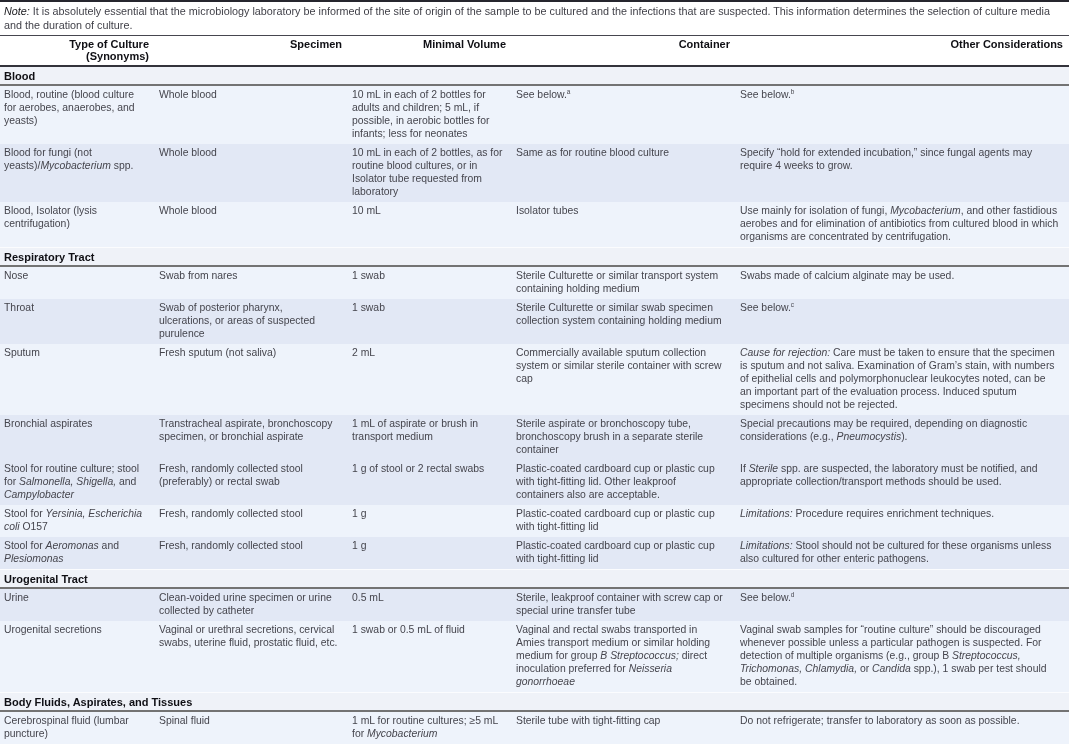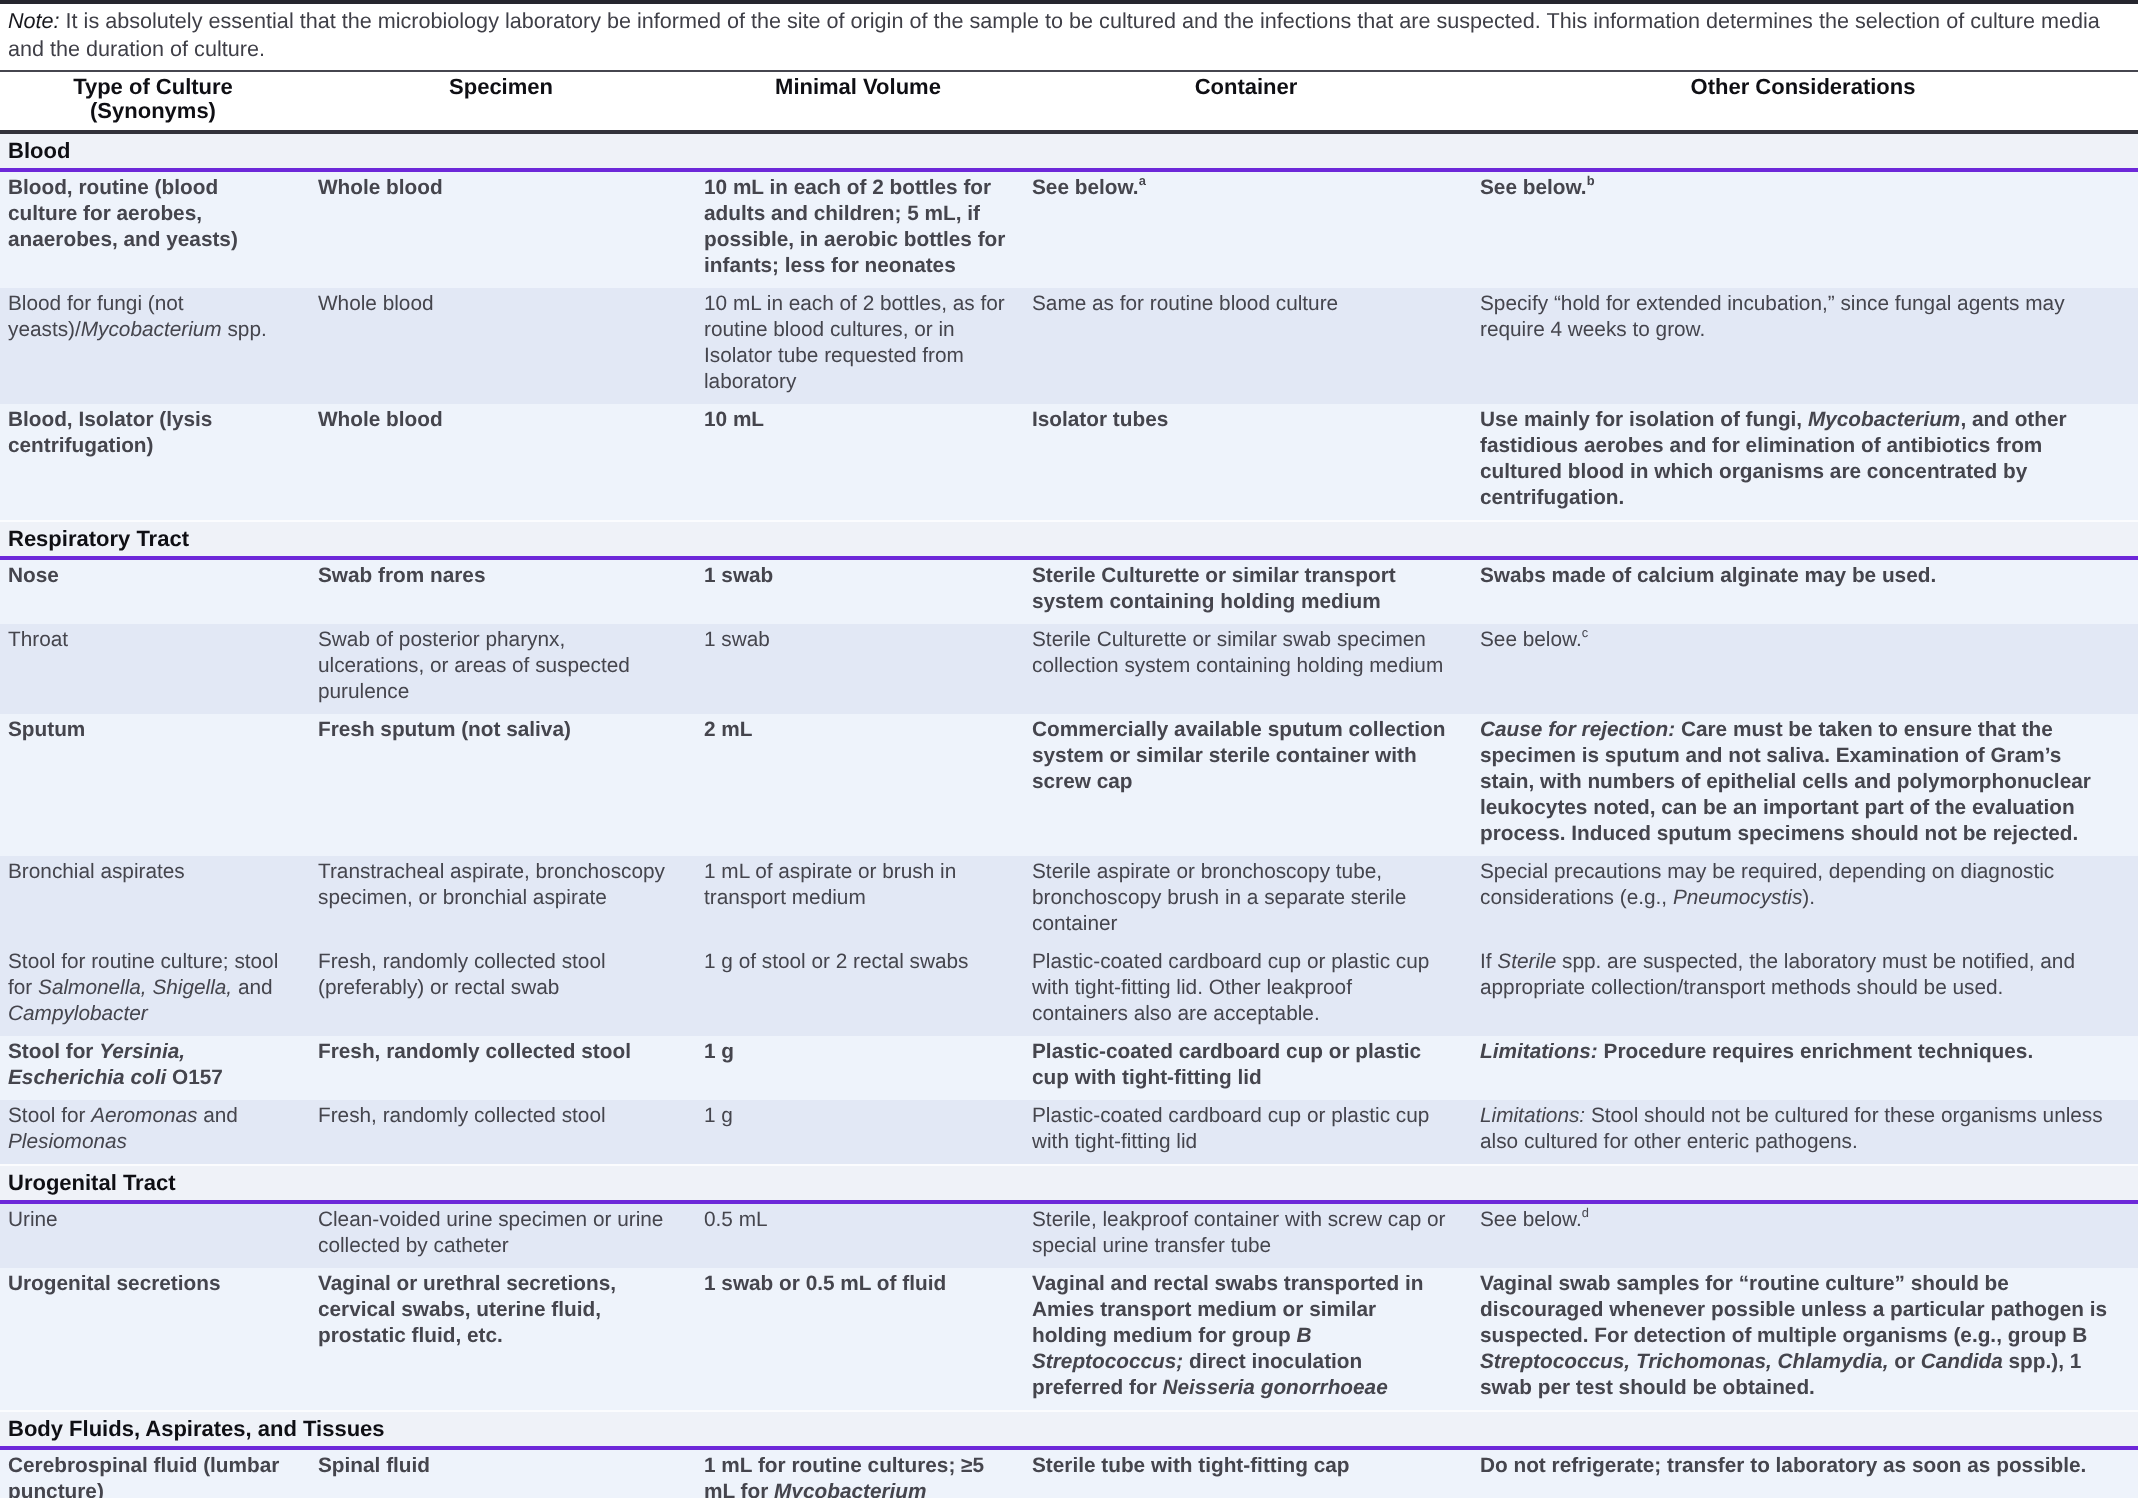--- a/index.html
+++ b/index.html
@@ -17,39 +17,39 @@
   .note .note-label { font-weight: normal; font-style: italic; color: #17171c; }
   table.spec-table {
     width: 1069px; table-layout: fixed; border-collapse: collapse;
   }
   col.c1 { width: 155px; }
   col.c2 { width: 193px; }
   col.c3 { width: 164px; }
   col.c4 { width: 224px; }
   col.c5 { width: 333px; }
   thead th {
-    font-size: 11px; font-weight: bold; color: #0f0f14; text-align: center;
+    font-size: 11px; font-weight: bold; color: #0f0f14; text-align: right;
     padding: 2px 6px 3px 4px; vertical-align: top;
     border-top: 1px solid #46464f;
     border-bottom: 2px solid #33333b;
     background: #ffffff;
   }
   tr.section-row td {
     font-size: 11px; font-weight: bold; color: #0f0f14;
     padding: 3px 6px 2px 4px;
     background: var(--band-bg, #eff2f8);
     border-top: 1px solid #fbfcfe;
-    border-bottom: 2px solid #6d28d9;
+    border-bottom: 2px solid #737373;
   }
   td.cell {
     font-size: 10.4px; line-height: 1.25; color: #45454d;
     vertical-align: top; padding: 2px 10px 4px 4px;
   }
   td.cell.col3 { padding-right: 6px; margin-left: 20px; }
-  tr.row-light td { background: var(--row-light, #eef3fb); font-weight: bold; }
+  tr.row-light td { background: var(--row-light, #eef3fb); }
   tr.row-dark  td { background: var(--row-dark, #e2e8f5); }
   td.cell i { font-style: italic; }
   td.cell sup { font-size: 0.62em; line-height: 0; vertical-align: super; }
 </style>
 </head>
 <body style="--row-light: #eef3fb; --row-dark: #e2e8f5; --band-bg: #eff2f8;">
 
 <div class="note"><span class="note-label">Note:</span><span> It is absolutely essential that the microbiology laboratory be informed of the site of origin of the sample to be cultured and the infections that are suspected. This information determines the selection of culture media and the duration of culture.</span></div>
 
 <table class="spec-table">

